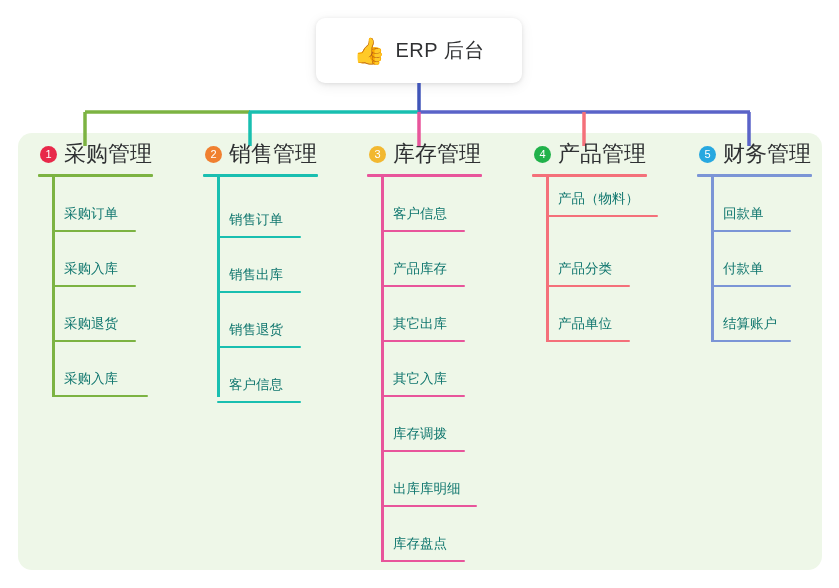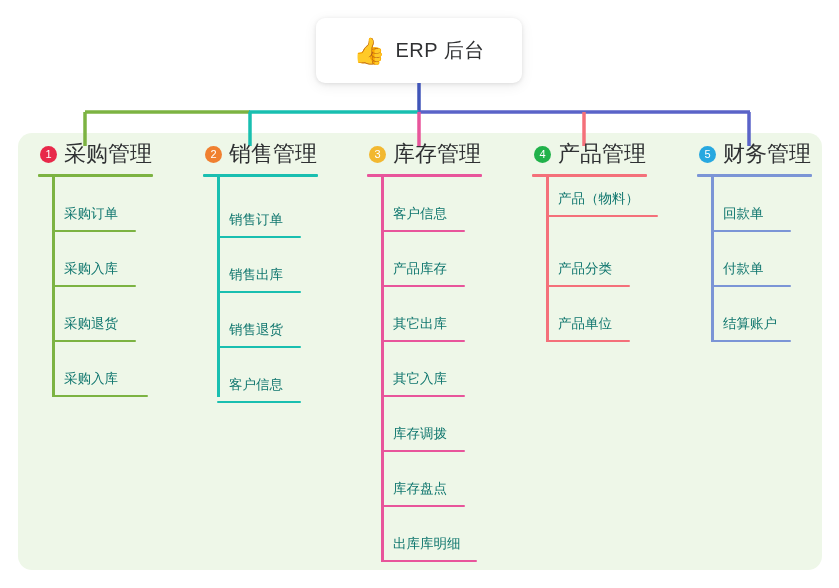--- a/index.html
+++ b/index.html
@@ -234,26 +234,26 @@
           </div>
           <div class="item" style="height: 55px;">
             <span class="item-label">其它入库</span>
             <div class="item-rule" style="background: rgb(232, 85, 155); width: 84px;"></div>
           </div>
           <div class="item" style="height: 55px;">
             <span class="item-label">库存调拨</span>
             <div class="item-rule" style="background: rgb(232, 85, 155); width: 84px;"></div>
           </div>
           <div class="item" style="height: 55px;">
-            <span class="item-label">库存盘点</span>
-            <div class="item-rule" style="background: rgb(232, 85, 155); width: 84px;"></div>
-          </div>
-          <div class="item" style="height: 55px;">
             <span class="item-label">出库库明细</span>
             <div class="item-rule" style="background: rgb(232, 85, 155); width: 96px;"></div>
+          </div>
+          <div class="item" style="height: 55px;">
+            <span class="item-label">库存盘点</span>
+            <div class="item-rule" style="background: rgb(232, 85, 155); width: 84px;"></div>
           </div>
         </div>
       </div>
       <div class="column" style="left: 532px;">
         <div class="col-head">
           <span class="badge" style="background: rgb(33, 178, 75);">4</span>
           <span class="col-title">产品管理</span>
         </div>
         <div class="head-rule" style="background: rgb(244, 112, 122); width: 115px;"></div>
         <div class="items">

